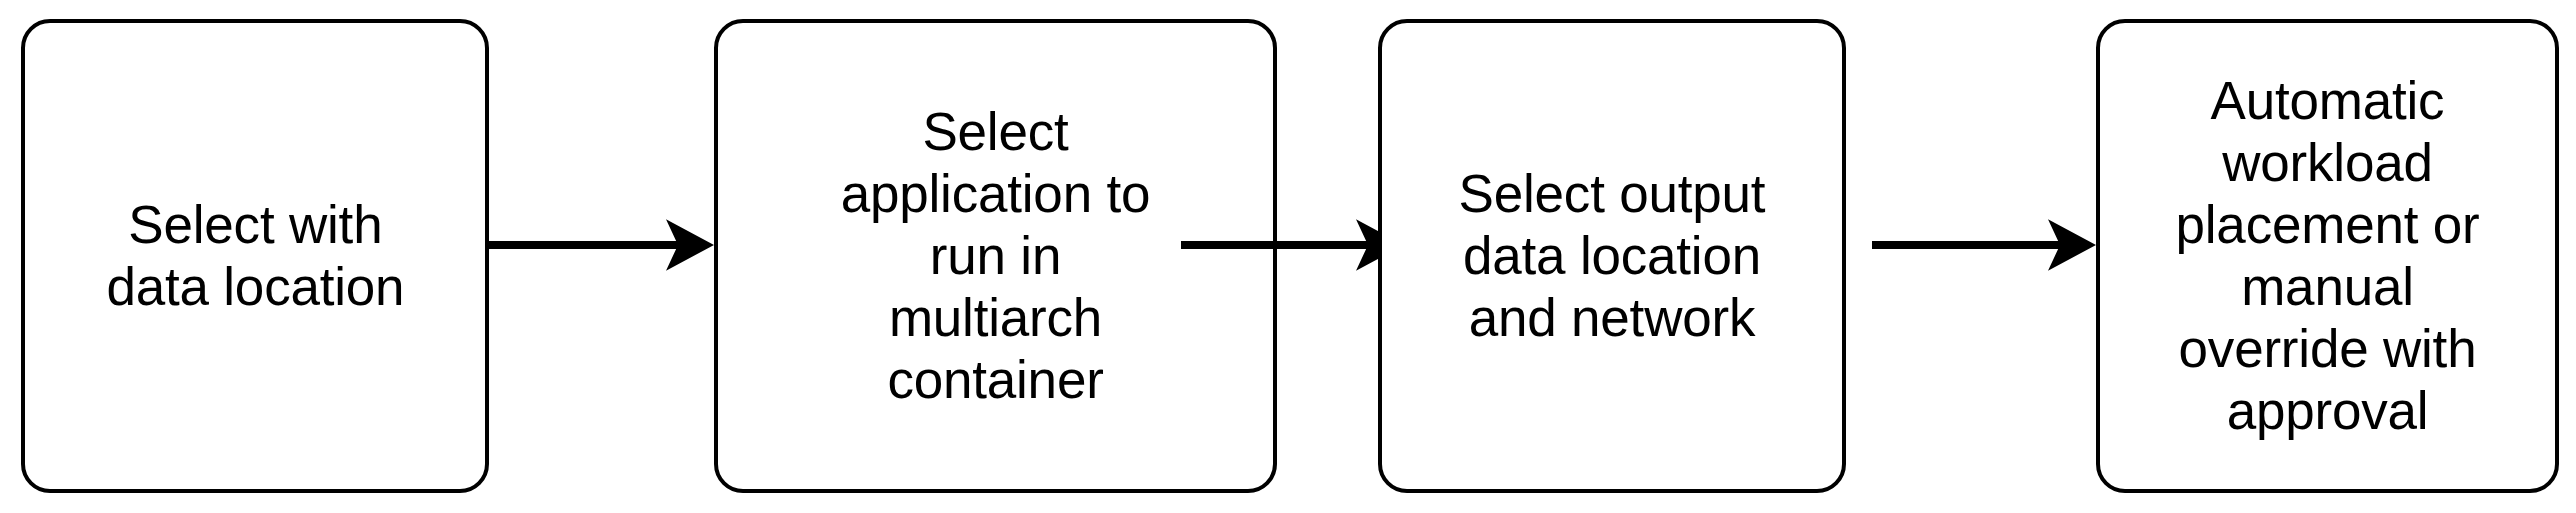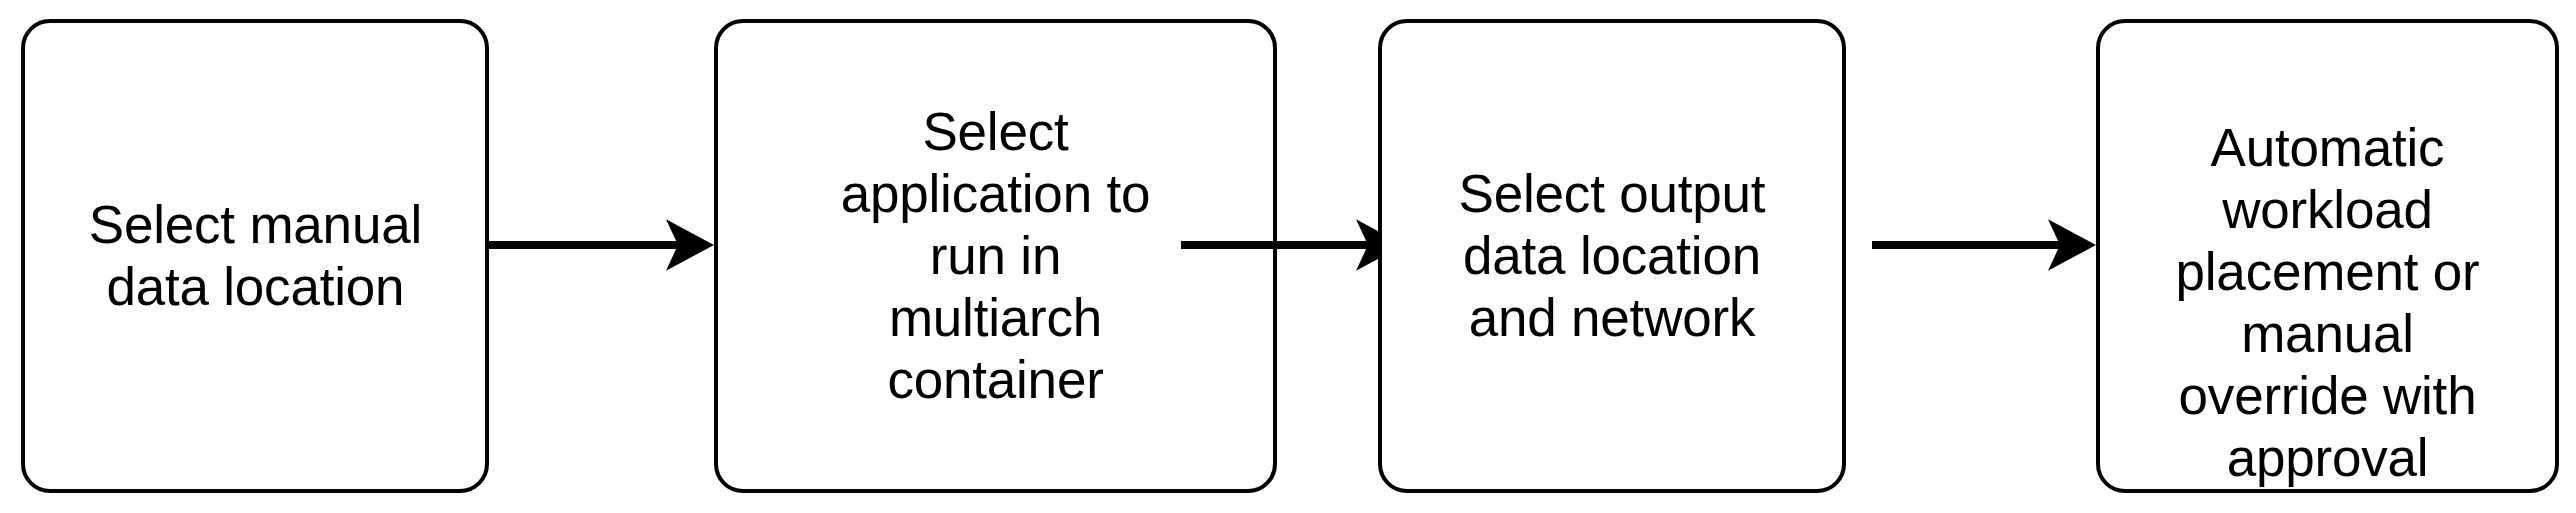--- a/index.html
+++ b/index.html
@@ -66,21 +66,21 @@
     display: block;
   }
 </style>
 </head>
 <body>
 
 <div id="canvas">
   <div class="flow-row">
 
     <div class="node" id="node-1" style="left: 21.4px; top: 19px; width: 468px; height: 474px; border-color: rgb(0, 0, 0); background: rgb(255, 255, 255);">
-      <span class="node-label">Select manual
+      <span class="node-label">Select with
 data location</span>
     </div>
 
     <div class="connector" id="connector-1" style="left: 489px; top: 214px; width: 225px; height: 62px;">
       <div class="connector-line" style="top: 27px; width: 192px; background: rgb(0, 0, 0);"></div>
       <div class="arrow-head" style="left: 177px; top: 0px;">
         <svg width="48" height="62" viewBox="0 0 56 72" xmlns="http://www.w3.org/2000/svg">
           <path d="M0 6 L56 36 L0 66 L14 36 Z" fill="#000000"></path>
         </svg>
       </div>
@@ -111,21 +111,21 @@
 
     <div class="connector" id="connector-3" style="left: 1872px; top: 214px; width: 224px; height: 62px;">
       <div class="connector-line" style="top: 27px; width: 191px; background: rgb(0, 0, 0);"></div>
       <div class="arrow-head" style="left: 176px; top: 0px;">
         <svg width="48" height="62" viewBox="0 0 56 72" xmlns="http://www.w3.org/2000/svg">
           <path d="M0 6 L56 36 L0 66 L14 36 Z" fill="#000000"></path>
         </svg>
       </div>
     </div>
 
-    <div class="node" id="node-4" style="left: 2096px; top: 19px; width: 463px; height: 474px; border-color: rgb(0, 0, 0); background: rgb(255, 255, 255); align-items: flex-end;">
+    <div class="node" id="node-4" style="left: 2096px; top: 19px; width: 463px; height: 474px; border-color: rgb(0, 0, 0); background: rgb(255, 255, 255);">
       <span class="node-label">Automatic
 workload
 placement or
 manual
 override with
 approval</span>
     </div>
 
   </div>
 </div>

